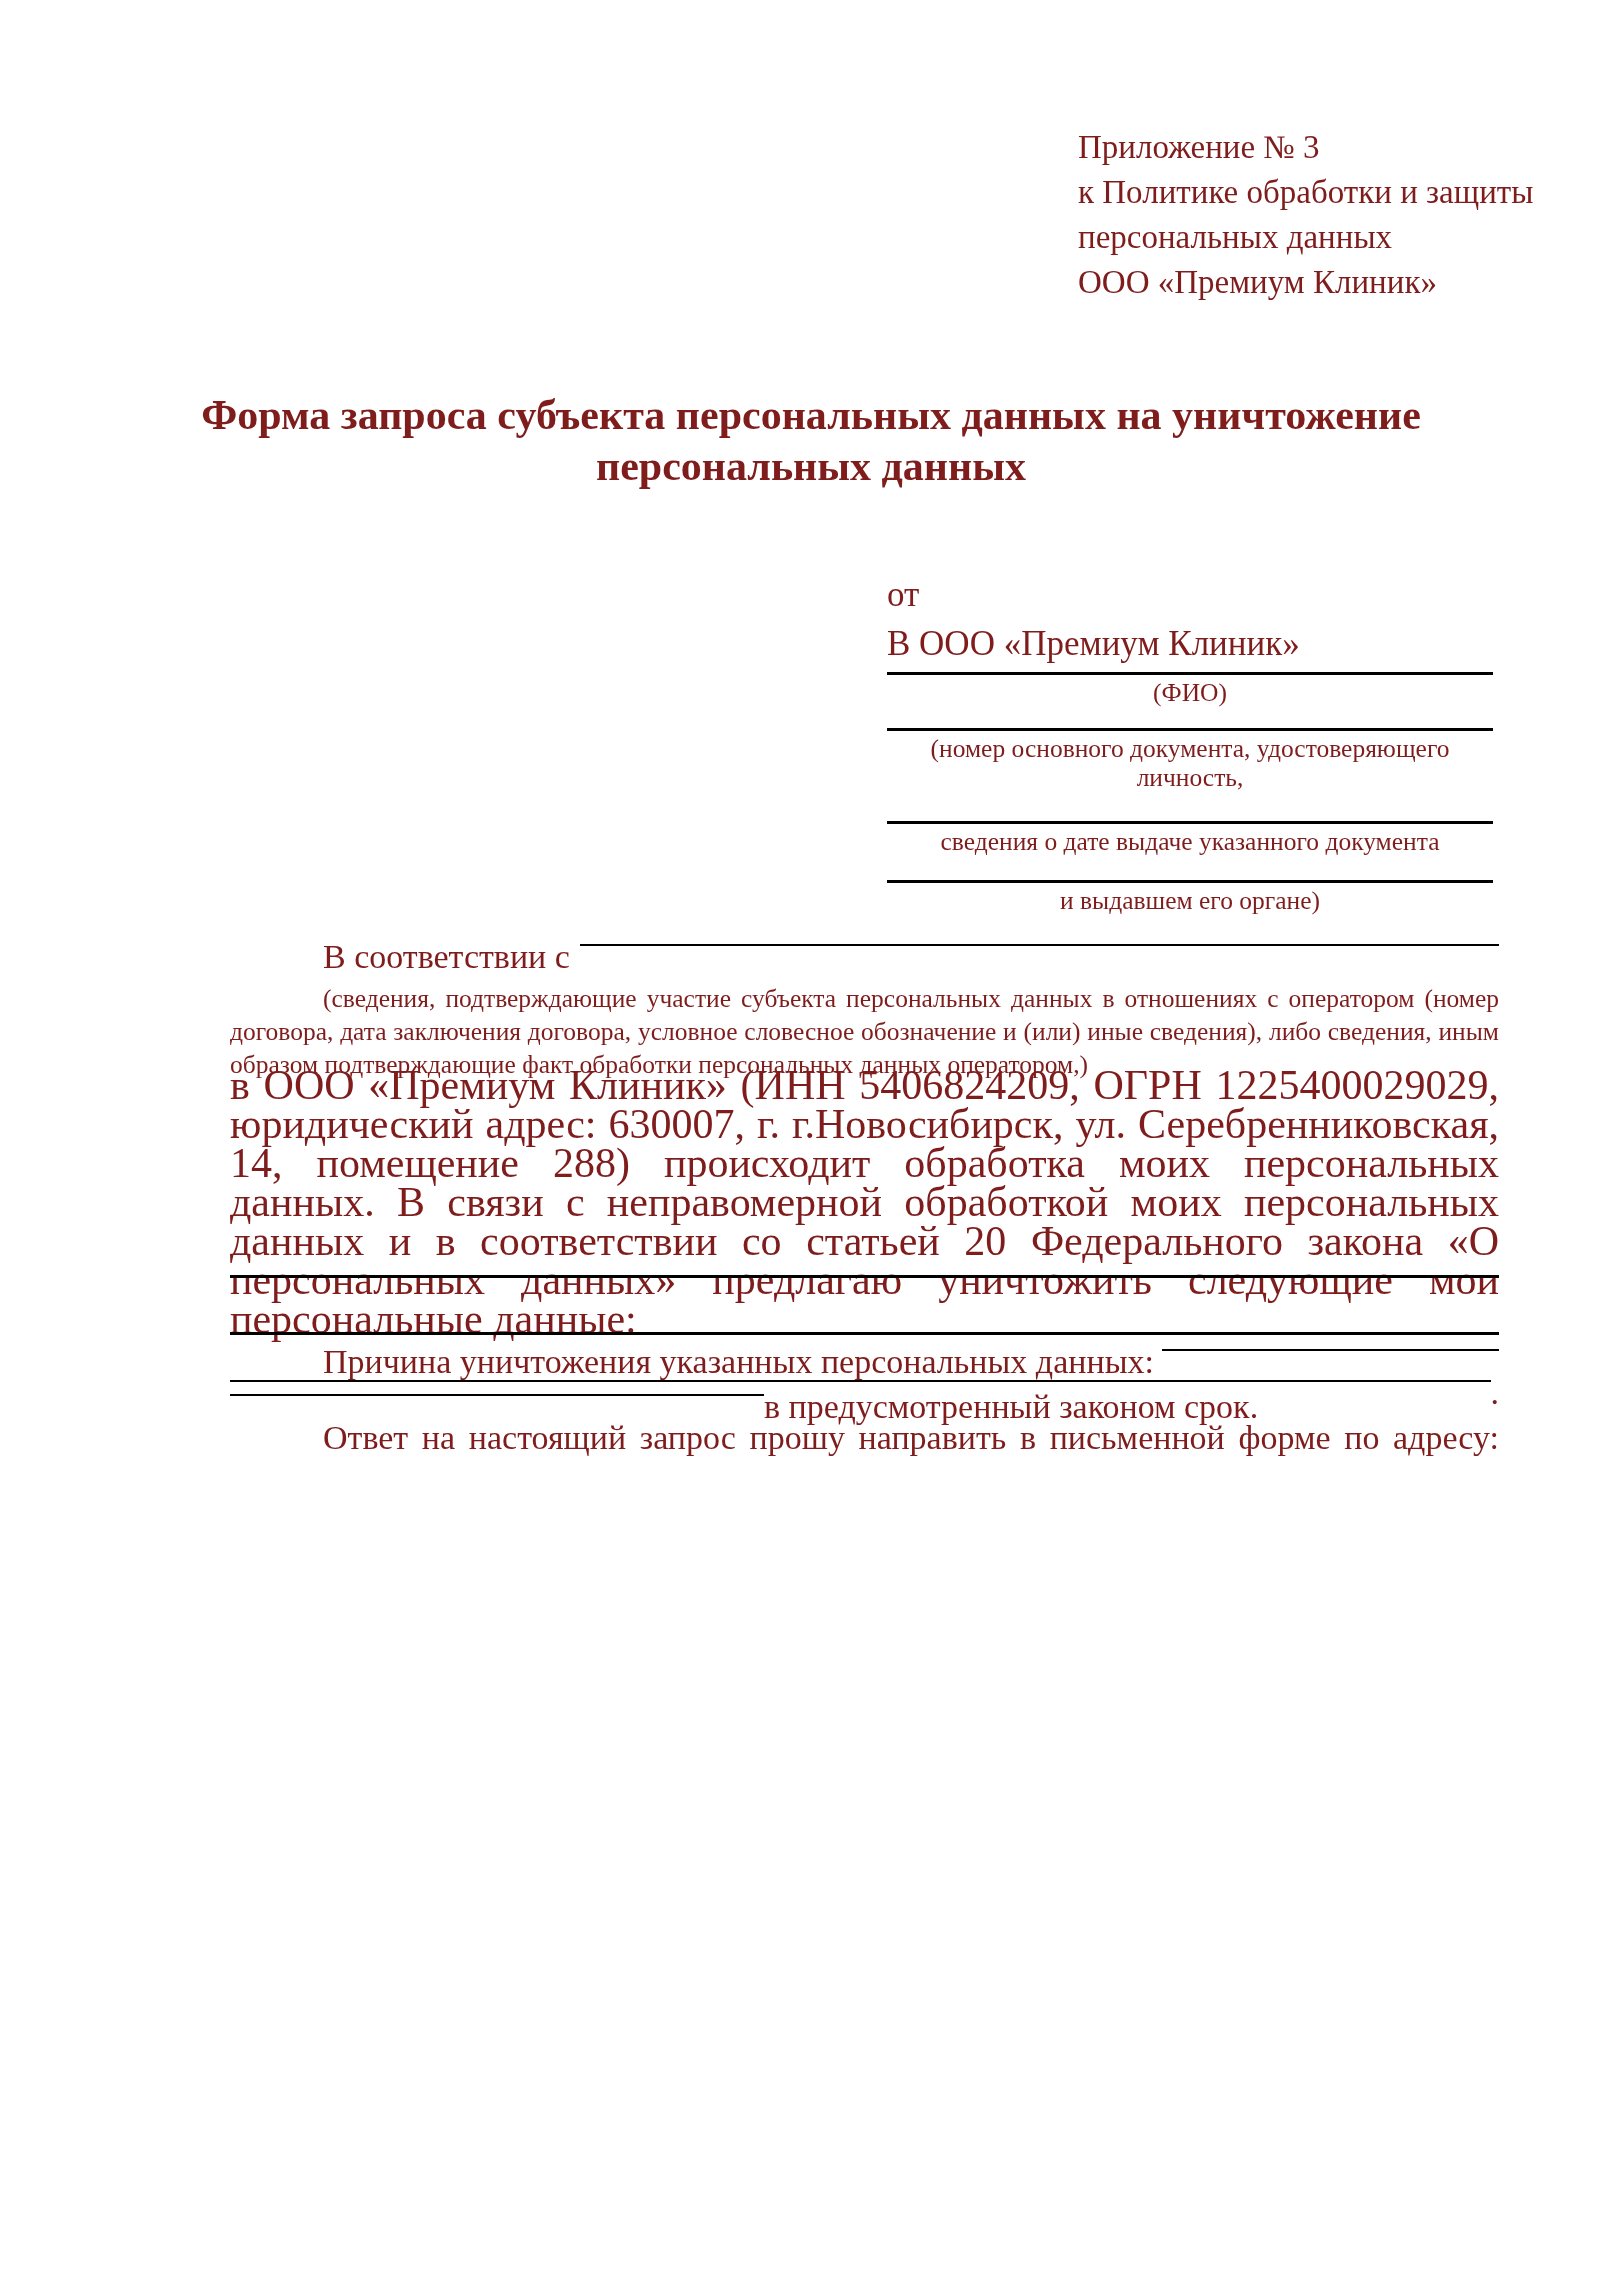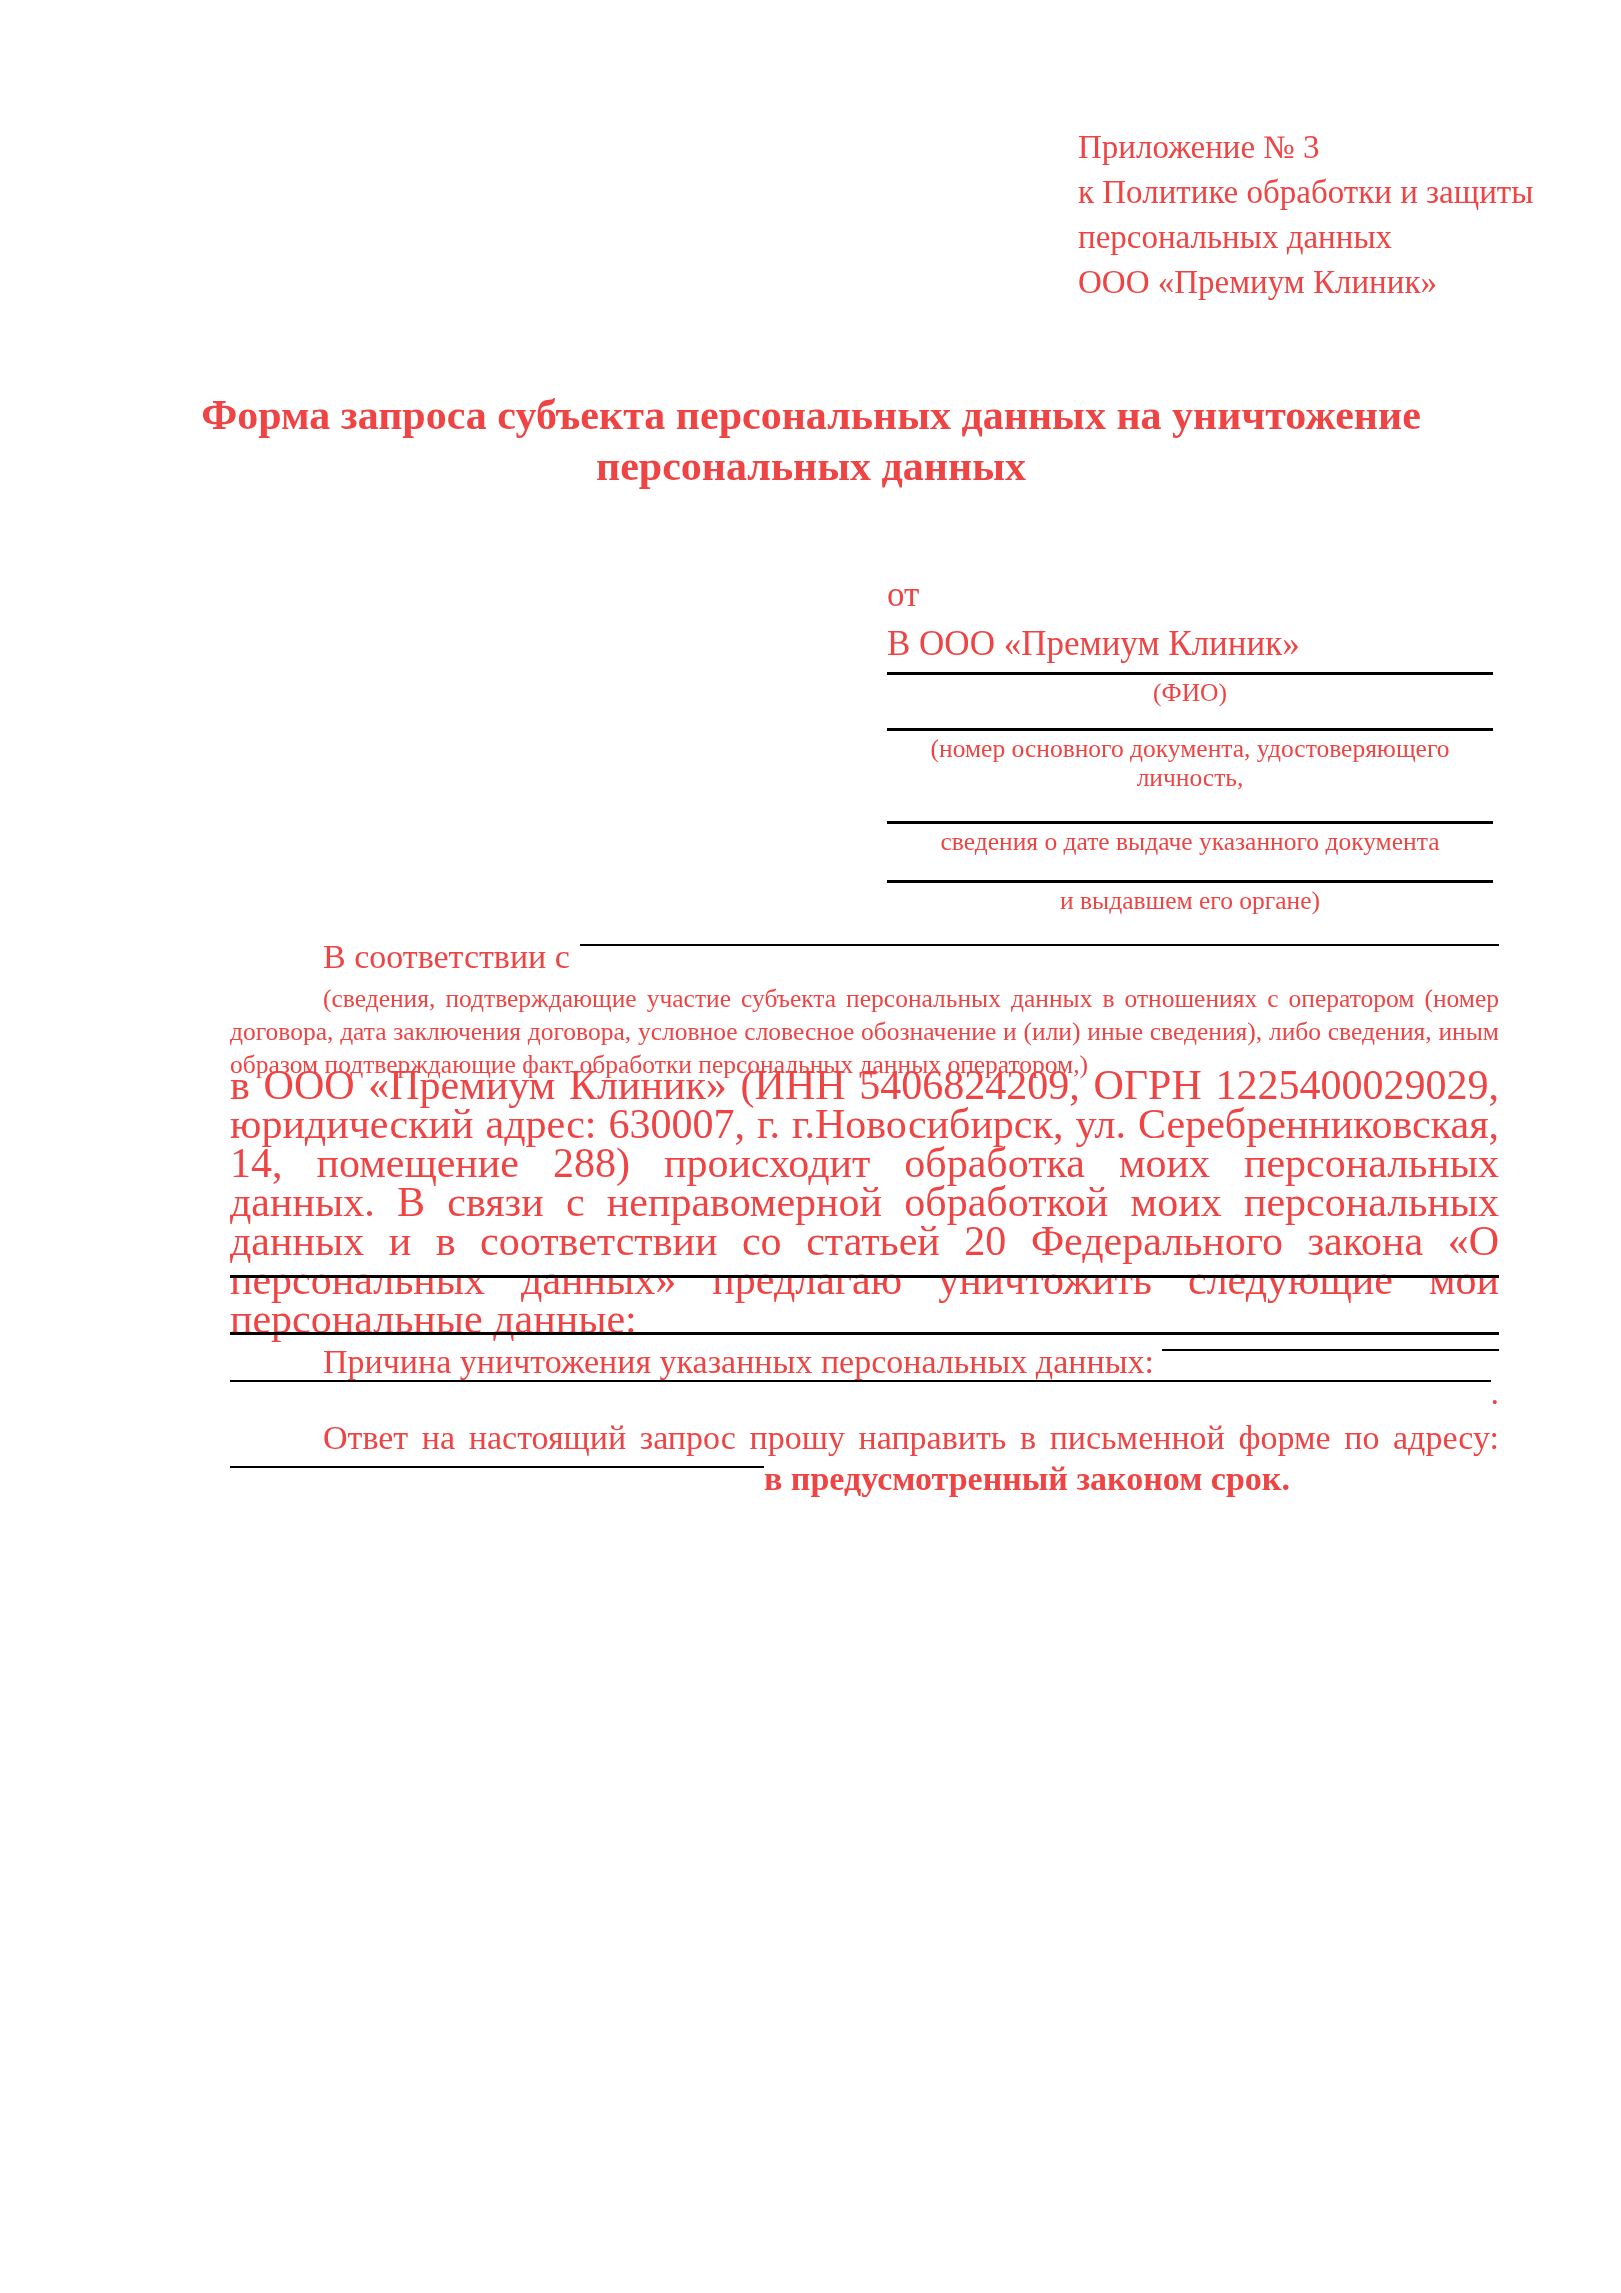--- a/index.html
+++ b/index.html
@@ -2,21 +2,21 @@
 <html><head>
 <meta charset="utf-8">
 <style>
   html, body { margin: 0; padding: 0; background: #e9e9e9; }
   .page {
     position: relative;
     width: 1621px;
     height: 2294px;
     margin: 0 auto;
     background: #ffffff;
-    color: #ef4444;
+    color: #7f1d1d;
     font-family: "Liberation Serif", "DejaVu Serif", serif;
     overflow: hidden;
   }
   
   .header-block {
     position: absolute;
     left: 1078px;
     top: 125px;
     font-size: 33px;
     line-height: 45px;
@@ -117,21 +117,21 @@
     left: 230px;
     width: 1269px;
     top: 1417px;
     margin: 0;
     font-size: 34px;
     line-height: 41px;
     text-align: justify;
     text-align-last: justify;
     text-indent: 93px;
   }
-  .address-line { top: 1458px; font-weight: bold; }
+  .address-line { top: 1386px; }
   .address-line .fill.w545 { width: 534px; margin-bottom: 3.9px; }
   
   .datesig {
     position: absolute;
     left: 230px;
     width: 1269px;
     top: 1529px;
     display: flex;
     justify-content: space-between;
     align-items: flex-end;

